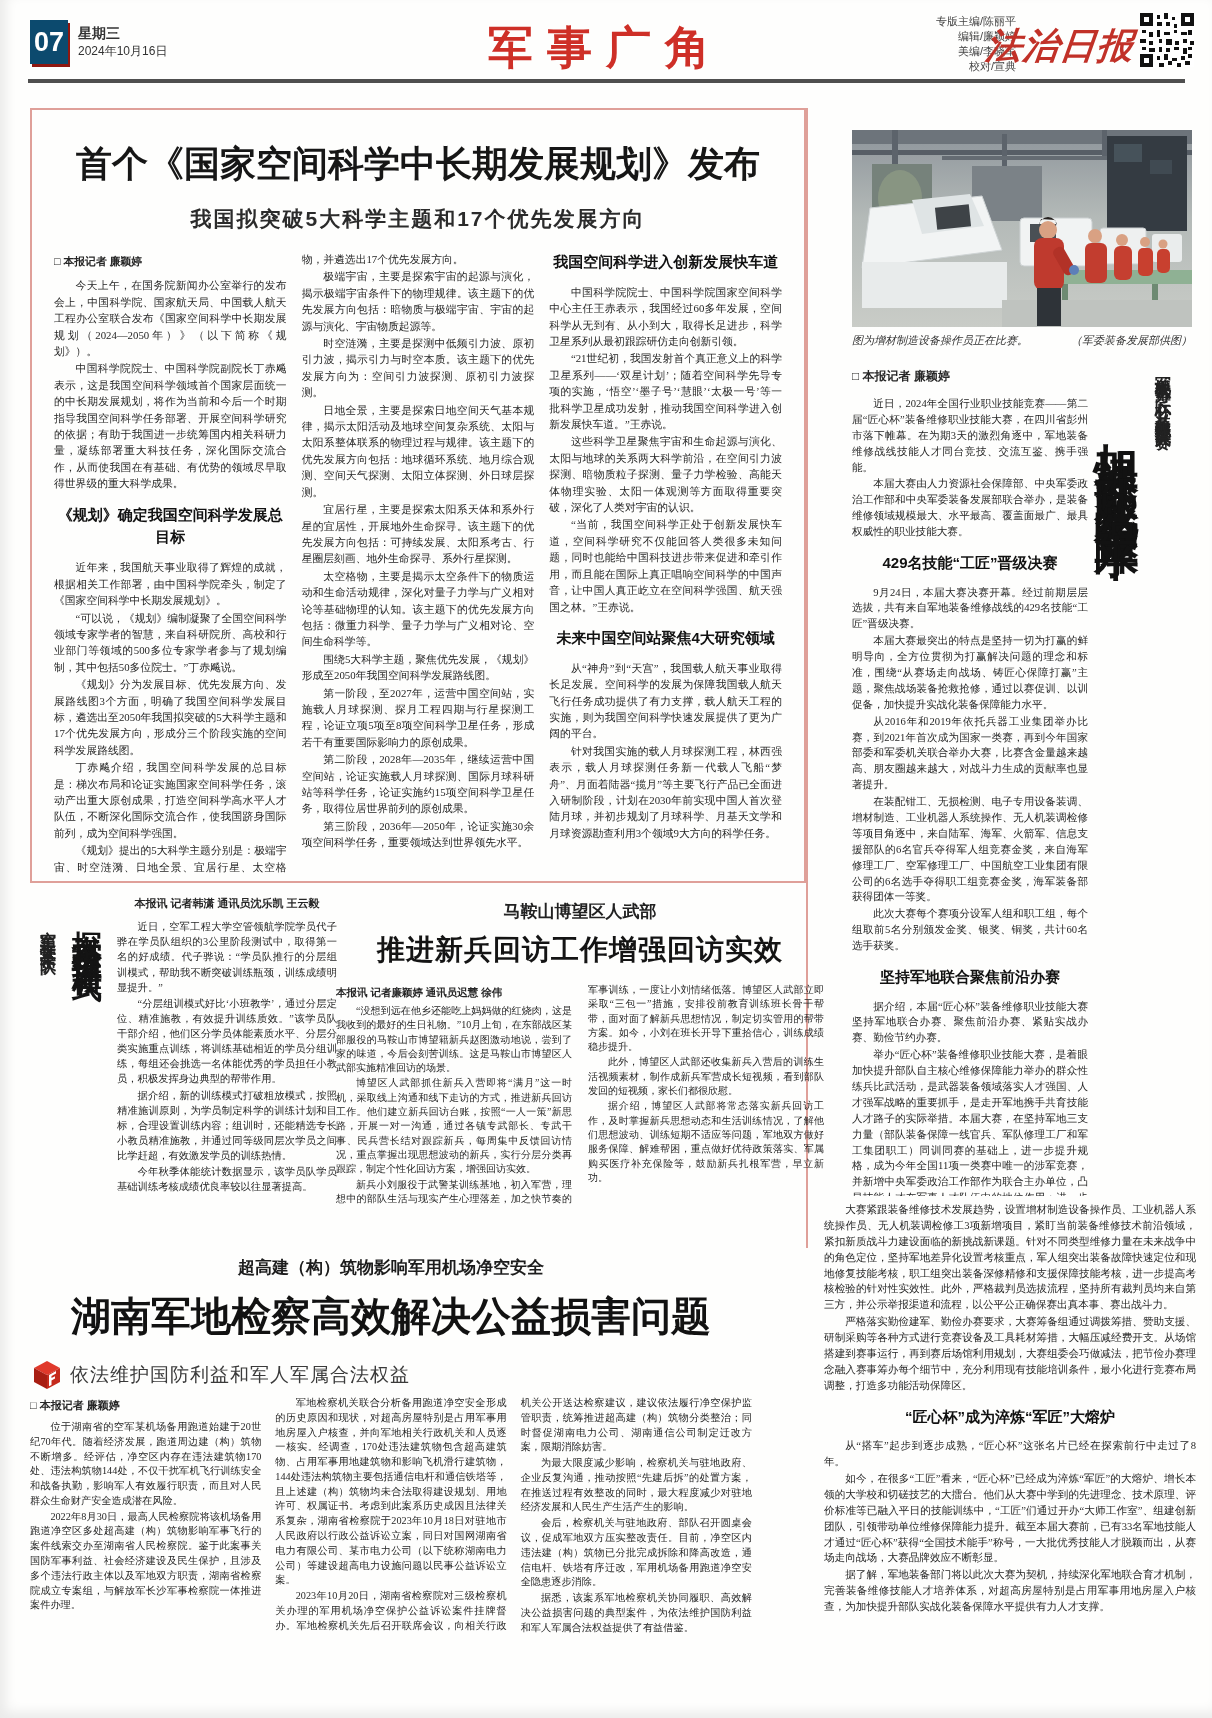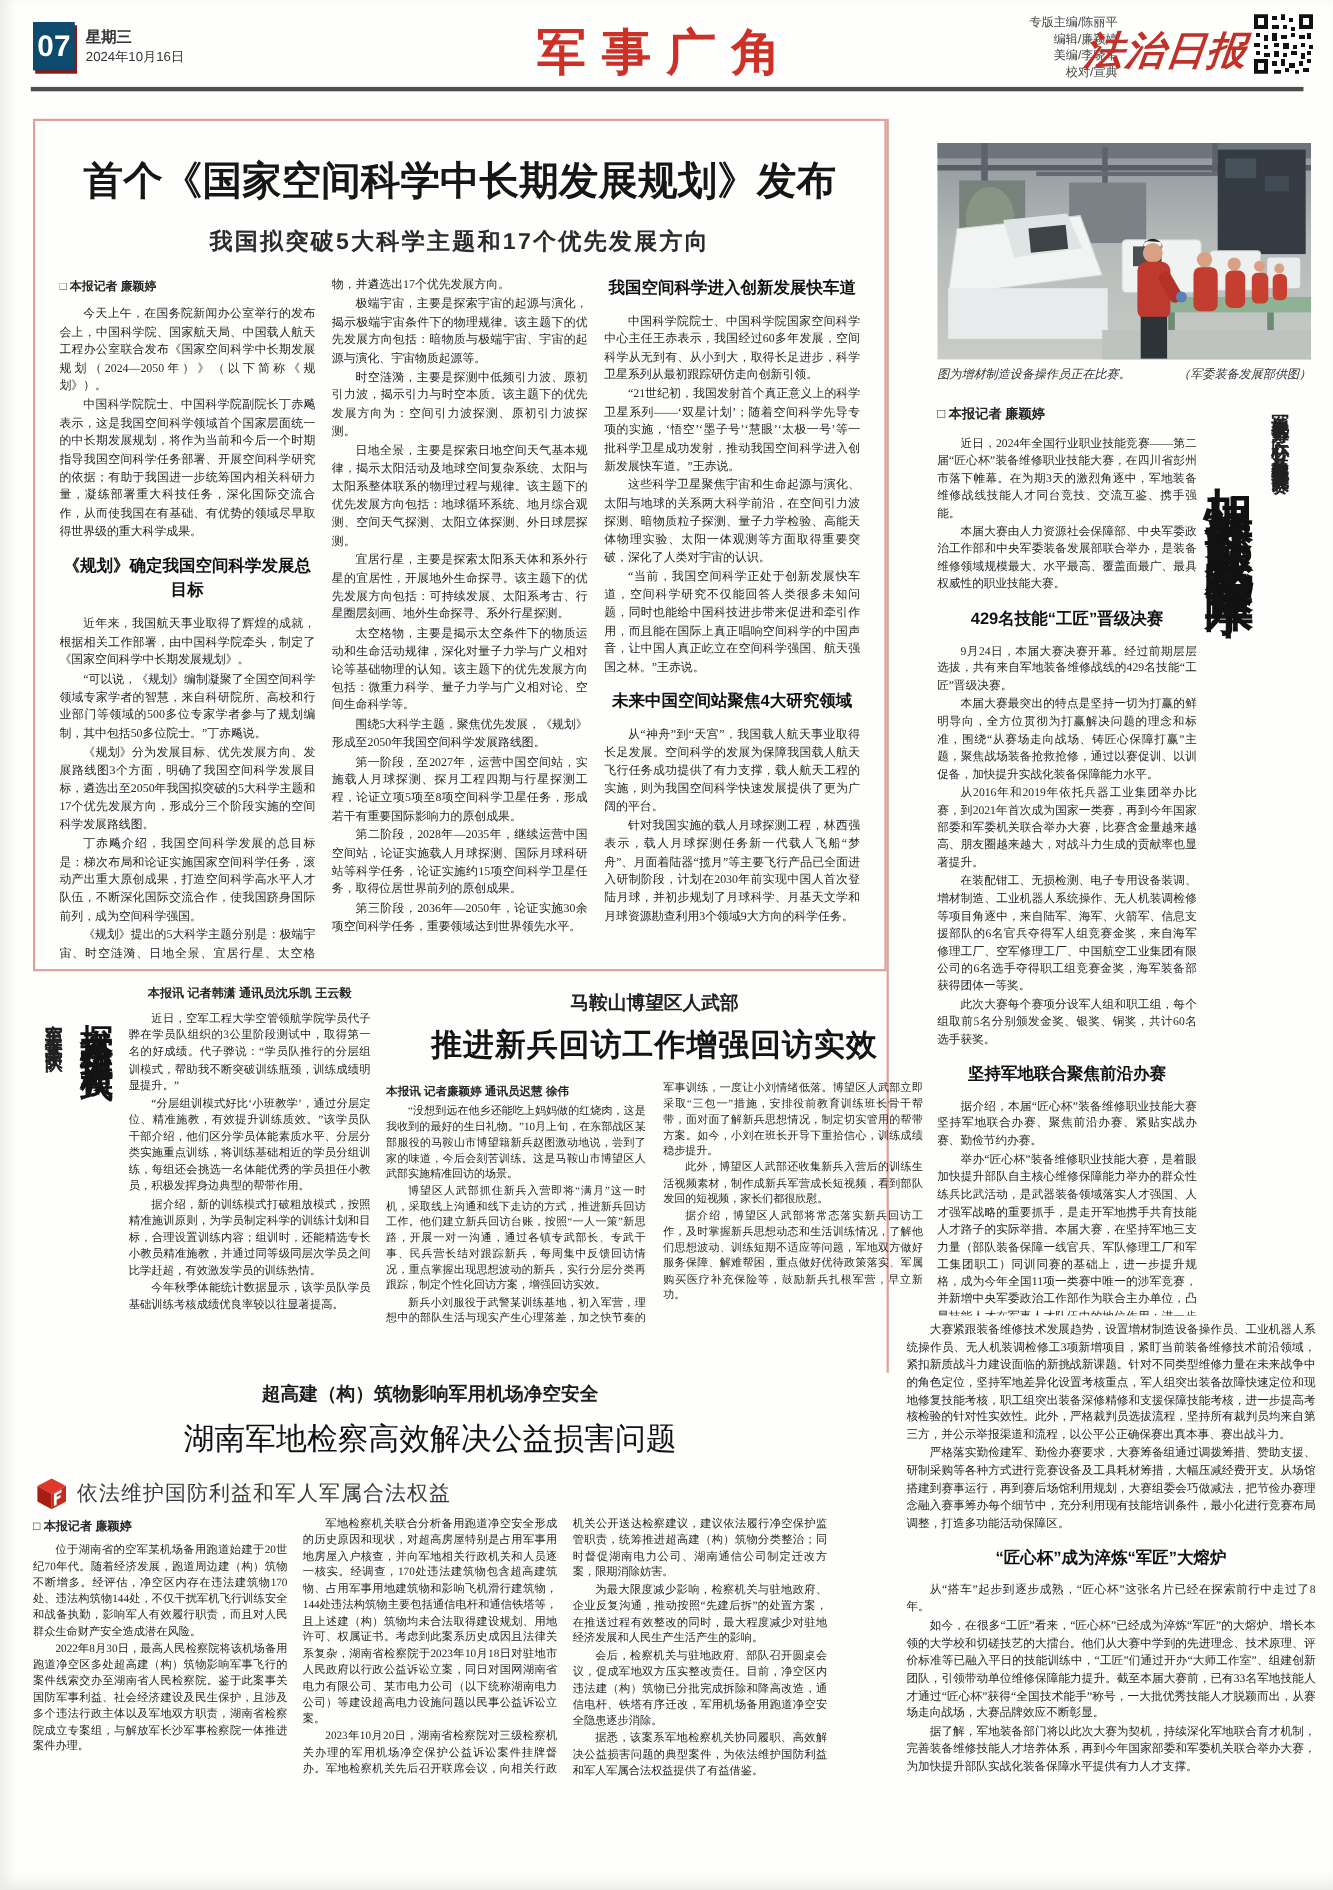--- a/index.html
+++ b/index.html
@@ -35,30 +35,30 @@
   
   .af{position:absolute;left:35px;top:893px;width:302px;height:352px;display:flex;}
   .vkick-s{writing-mode:vertical-rl;font-size:16px;font-weight:bold;letter-spacing:3px;color:#222;
            height:300px;margin:26px 4px 0 2px;}
   .vhead-af{writing-mode:vertical-rl;font-size:30px;font-weight:800;letter-spacing:5px;color:#141414;
             height:330px;margin:14px 10px 0 4px;}
   .af-body{flex:1;height:345px;overflow:hidden;font-family:"Liberation Serif",serif;font-size:10.3px;
            line-height:1.47;text-align:justify;}
   .af-body .byl{text-align:center;font-size:11px;}
   
-  .hf{position:absolute;left:351px;top:900px;width:488px;height:346px;}
+  .hf{position:absolute;left:336px;top:900px;width:488px;height:346px;}
   .hf .kick{text-align:center;font-size:17px;font-weight:bold;color:#222;}
   .hf .hl{text-align:center;font-size:28px;font-weight:800;color:#141414;margin-top:8px;letter-spacing:1px;}
   .hf-cols{margin-top:14px;height:238px;overflow:hidden;column-count:2;column-gap:16px;
            font-family:"Liberation Serif",serif;font-size:10px;line-height:1.43;text-align:justify;}
   .hf-cols .byl{font-size:10.5px;margin-bottom:4px;}
   
   .hn{position:absolute;left:30px;top:1256px;width:722px;height:458px;}
   .hn .kick{text-align:center;font-size:17px;font-weight:bold;color:#1d1d1d;}
-  .hn .hl{text-align:center;font-size:28px;font-weight:400;color:#121212;margin-top:10px;white-space:nowrap;}
+  .hn .hl{text-align:center;font-size:40px;font-weight:700;color:#121212;margin-top:10px;white-space:nowrap;}
   .tagrow{display:flex;align-items:center;gap:8px;margin:16px 0 6px 2px;width:380px;}
   .taglabel{font-size:19px;color:#3a3a3a;letter-spacing:1px;text-align:center;}
   .hn-cols{height:300px;overflow:hidden;column-count:3;column-gap:14px;
            font-family:"Liberation Serif",serif;font-size:10.2px;line-height:1.45;text-align:justify;}
   .hn-cols .byl{font-size:11px;margin-bottom:6px;}
   
   .rt{position:absolute;left:820px;top:112px;width:378px;height:1614px;}
   .photo{position:absolute;left:32px;top:18px;width:340px;height:197px;overflow:hidden;}
   .caption{position:absolute;left:32px;top:221px;width:340px;display:flex;justify-content:space-between;
            font-size:11px;color:#333;font-family:"Liberation Serif",serif;font-style:italic;}
@@ -303,19 +303,19 @@
         <div class="xhead">坚持军地联合聚焦前沿办赛</div>
         <div class="para">据介绍，本届“匠心杯”装备维修职业技能大赛坚持军地联合办赛、聚焦前沿办赛、紧贴实战办赛、勤俭节约办赛。</div>
         <div class="para">举办“匠心杯”装备维修职业技能大赛，是着眼加快提升部队自主核心维修保障能力举办的群众性练兵比武活动，是武器装备领域落实人才强国、人才强军战略的重要抓手，是走开军地携手共育技能人才路子的实际举措。本届大赛，在坚持军地三支力量（部队装备保障一线官兵、军队修理工厂和军工集团职工）同训同赛的基础上，进一步提升规格，成为今年全国11项一类赛中唯一的涉军竞赛，并新增中央军委政治工作部作为联合主办单位，凸显技能人才在军事人才队伍中的地位作用；进一步扩大规模，军事航天部队、网络空间部队、信息支援部队、武警部队等首次独立组队参赛。</div>
       </div>
     <div class="wide">
         <div class="para">大赛紧跟装备维修技术发展趋势，设置增材制造设备操作员、工业机器人系统操作员、无人机装调检修工3项新增项目，紧盯当前装备维修技术前沿领域，紧扣新质战斗力建设面临的新挑战新课题。针对不同类型维修力量在未来战争中的角色定位，坚持军地差异化设置考核重点，军人组突出装备故障快速定位和现地修复技能考核，职工组突出装备深修精修和支援保障技能考核，进一步提高考核检验的针对性实效性。此外，严格裁判员选拔流程，坚持所有裁判员均来自第三方，并公示举报渠道和流程，以公平公正确保赛出真本事、赛出战斗力。</div>
         <div class="para">严格落实勤俭建军、勤俭办赛要求，大赛筹备组通过调拨筹措、赞助支援、研制采购等各种方式进行竞赛设备及工具耗材筹措，大幅压减经费开支。从场馆搭建到赛事运行，再到赛后场馆利用规划，大赛组委会巧做减法，把节俭办赛理念融入赛事筹办每个细节中，充分利用现有技能培训条件，最小化进行竞赛布局调整，打造多功能活动保障区。</div>
         <div class="xhead">“匠心杯”成为淬炼“军匠”大熔炉</div>
         <div class="para">从“搭车”起步到逐步成熟，“匠心杯”这张名片已经在探索前行中走过了8年。</div>
         <div class="para">如今，在很多“工匠”看来，“匠心杯”已经成为淬炼“军匠”的大熔炉、增长本领的大学校和切磋技艺的大擂台。他们从大赛中学到的先进理念、技术原理、评价标准等已融入平日的技能训练中，“工匠”们通过开办“大师工作室”、组建创新团队，引领带动单位维修保障能力提升。截至本届大赛前，已有33名军地技能人才通过“匠心杯”获得“全国技术能手”称号，一大批优秀技能人才脱颖而出，从赛场走向战场，大赛品牌效应不断彰显。</div>
-        <div class="para">据了解，军地装备部门将以此次大赛为契机，持续深化军地联合育才机制，完善装备维修技能人才培养体系，再到今年国家部委和军委机关联合举办大赛，为加快提升部队实战化装备保障水平提供有力人才支撑。</div>
+        <div class="para">据了解，军地装备部门将以此次大赛为契机，持续深化军地联合育才机制，完善装备维修技能人才培养体系，对超高房屋特别是占用军事用地房屋入户核查，为加快提升部队实战化装备保障水平提供有力人才支撑。</div>
       </div>
     <div class="vkick-r">军地联合举办“匠心杯”装备维修职业技能大赛</div>
     <div class="vhead-r">加快提升部队实战化装备保障水平</div>
   </div>
 
 </div>
 
 </body></html>

